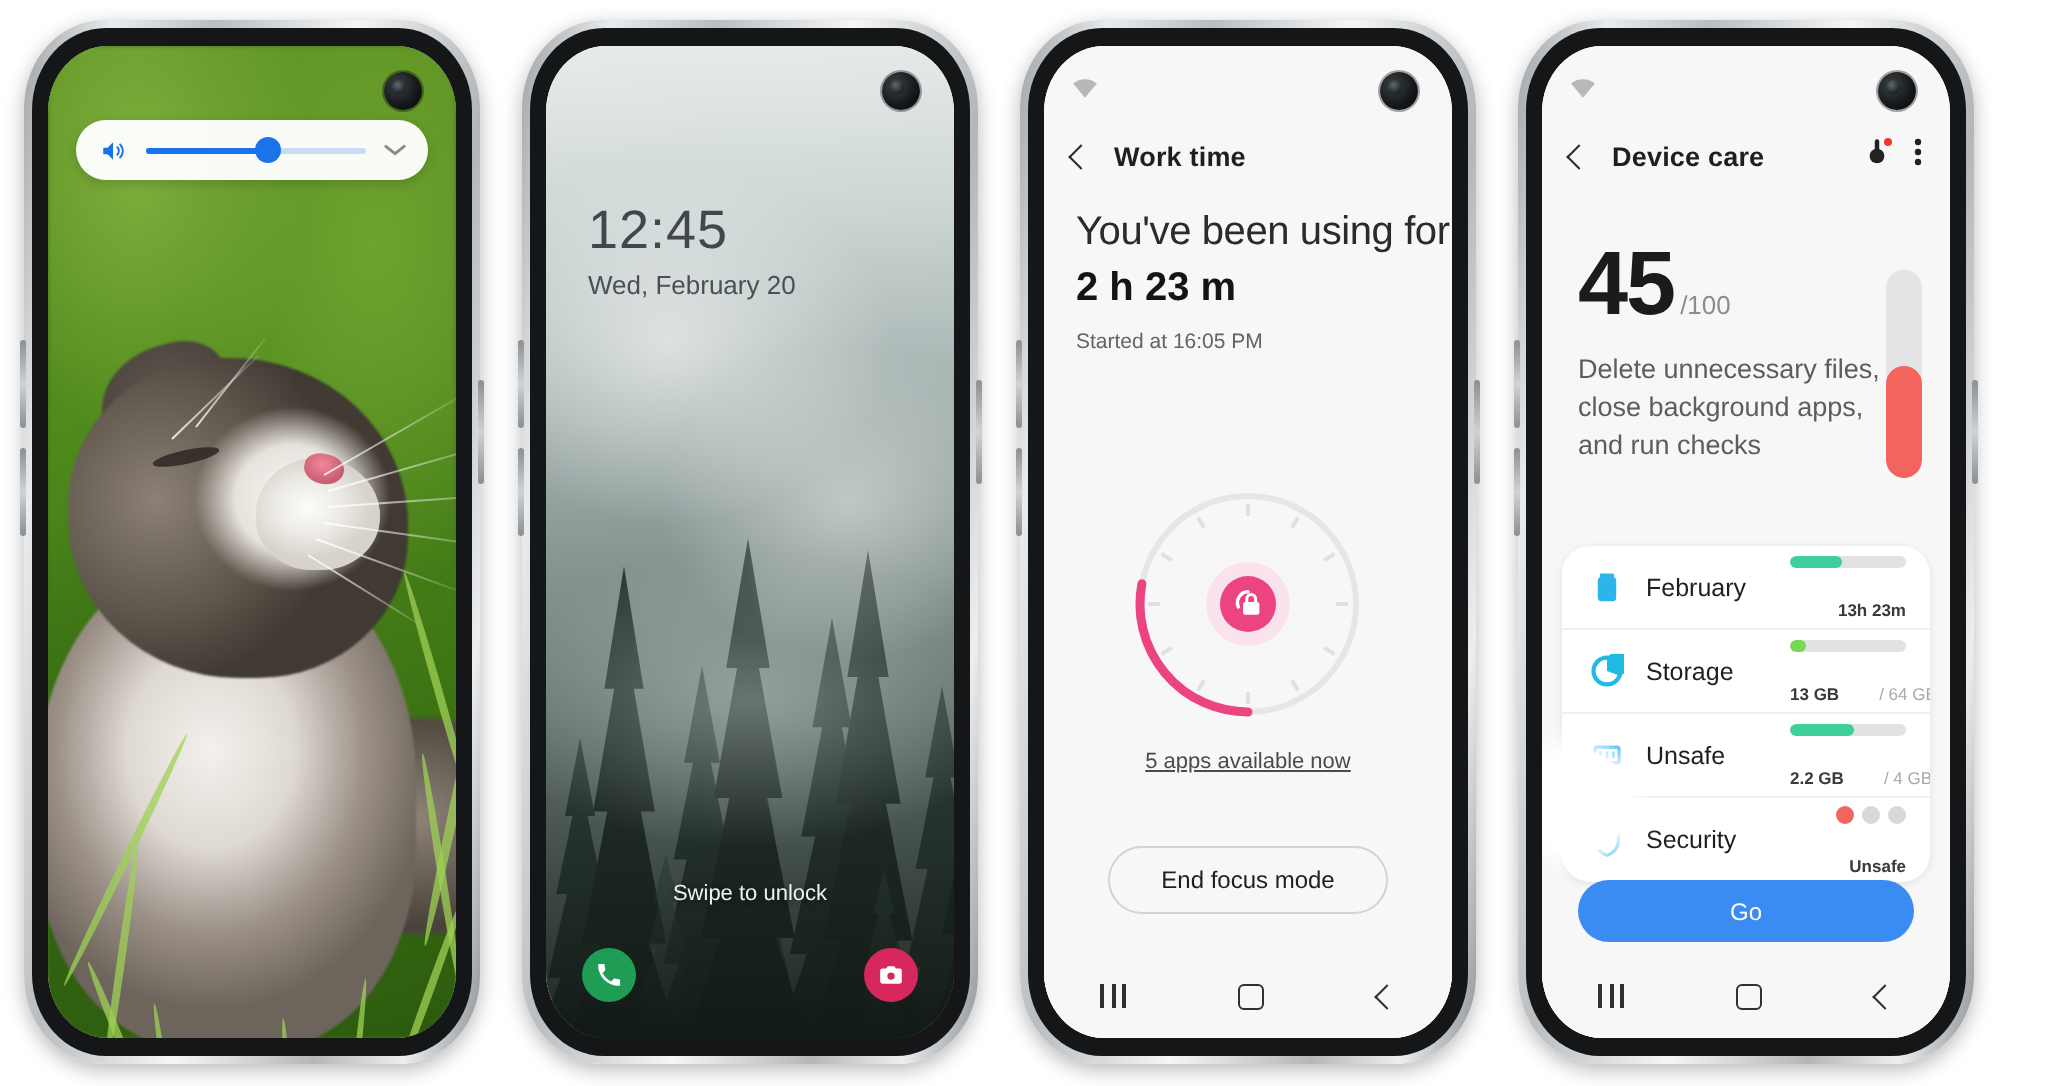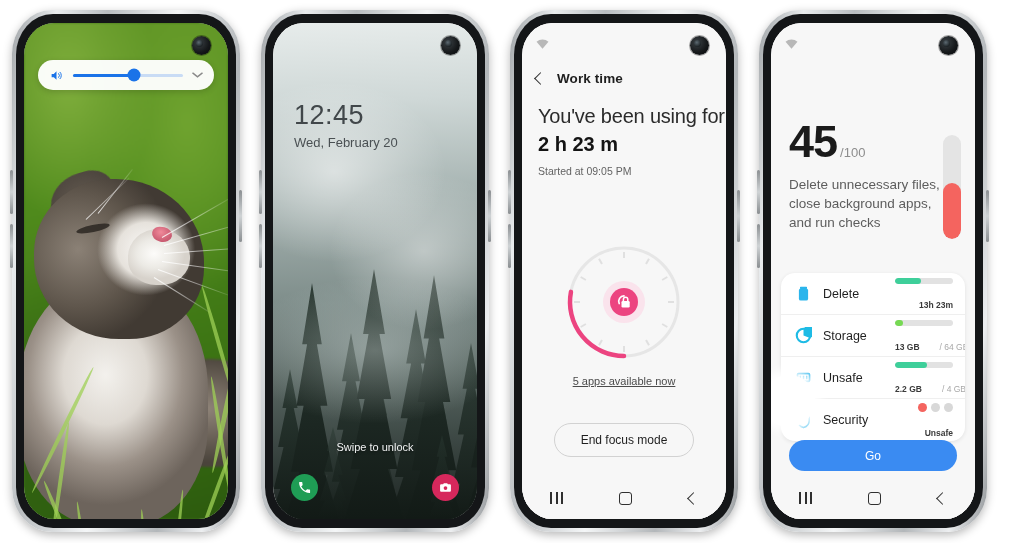--- a/index.html
+++ b/index.html
@@ -375,21 +375,21 @@
             </svg>
             <div class="punch"></div>
 
             <div class="appbar">
               <div class="back-ico"></div>
               <div class="appbar-title">Work time</div>
             </div>
 
             <div class="focus-h1">You've been using for</div>
             <div class="focus-h2">2 h 23 m</div>
-            <div class="focus-sub">Started at 09:05 PM</div>
+            <div class="focus-sub">Started at 16:05 PM</div>
 
             <div class="dial">
               <svg viewBox="0 0 130 130" width="130" height="130">
                 <g id="dialticks">
                     <line x1="65" y1="21" x2="65" y2="15" stroke="#e0e0e0" stroke-width="2"></line>
                     <line x1="87" y1="26.894882233484694" x2="90" y2="21.69872981077806" stroke="#e0e0e0" stroke-width="2"></line>
                     <line x1="103.10511776651529" y1="43" x2="108.30127018922192" y2="40" stroke="#e0e0e0" stroke-width="2"></line>
                     <line x1="109" y1="65" x2="115" y2="65" stroke="#e0e0e0" stroke-width="2"></line>
                     <line x1="103.1051177665153" y1="87" x2="108.30127018922194" y2="90" stroke="#e0e0e0" stroke-width="2"></line>
                     <line x1="87" y1="103.1051177665153" x2="90" y2="108.30127018922194" stroke="#e0e0e0" stroke-width="2"></line>
@@ -436,37 +436,56 @@
       <div class="side-btn sb-left3"></div>
       <div class="side-btn sb-right1"></div>
       <div class="bezel">
         <div class="screen">
           <div class="app">
             <svg class="wifi" viewBox="0 0 24 18">
               <path fill="#6b6b6b" d="M12 17l11-13a17 17 0 00-22 0z"></path>
             </svg>
             <div class="punch"></div>
 
+            <div class="appbar">
+              <div class="back-ico"></div>
+              <div class="appbar-title">Device care</div>
+              <div style="flex:1"></div>
+              <div style="position:relative">
+                <svg width="13" height="16" viewBox="0 0 16 20">
+                  <circle cx="8" cy="12.5" r="4.6" fill="#222"></circle>
+                  <rect x="6.6" y="2" width="2.8" height="7" rx="1.4" fill="#222"></rect>
+                </svg>
+                <span style="position:absolute;right:-1px;top:1px;width:4px;height:4px;border-radius:50%;background:#f4382f;display:block"></span>
+              </div>
+              <div>
+                <svg width="4" height="16" viewBox="0 0 4 16">
+                  <circle cx="2" cy="3" r="1.6" fill="#222"></circle>
+                  <circle cx="2" cy="8" r="1.6" fill="#222"></circle>
+                  <circle cx="2" cy="13" r="1.6" fill="#222"></circle>
+                </svg>
+              </div>
+            </div>
 
             <div class="dc-score">
               <span class="dc-num">45</span>
               <span class="dc-den">/100</span>
             </div>
             <div class="dc-desc">Delete unnecessary files, close background apps, and run checks</div>
             <div class="gauge">
               <div class="gauge-fill" id="gaugefill" style="height: 54%; background: rgb(244, 100, 95);"></div>
             </div>
 
             <div class="dc-card" id="dccard">
                 <div class="dc-row">
                   <div class="dc-ico"><svg viewBox="0 0 24 24" width="17" height="17">
                       <rect x="7" y="2.5" width="10" height="3" rx="1" fill="#2bb5ec"></rect>
                       <rect x="5.5" y="5" width="13" height="17" rx="2.6" fill="#2bb5ec"></rect>
                     </svg></div>
-                  <div class="dc-label">Delete</div>
+                  <div class="dc-label">February</div>
                   <div class="dc-meter">
                     <div class="meter-track">
                       <div class="meter-fill" style="width: 45%; background: rgb(62, 207, 154);"></div>
                     </div>
                     <div class="dc-val">13h 23m</div>
                   </div>
                 </div>
                 <div class="dc-row">
                   <div class="dc-ico"><svg viewBox="0 0 24 24" width="17" height="17">
                       <circle cx="12" cy="12" r="9.5" fill="none" stroke="#1ebbe5" stroke-width="3"></circle>

